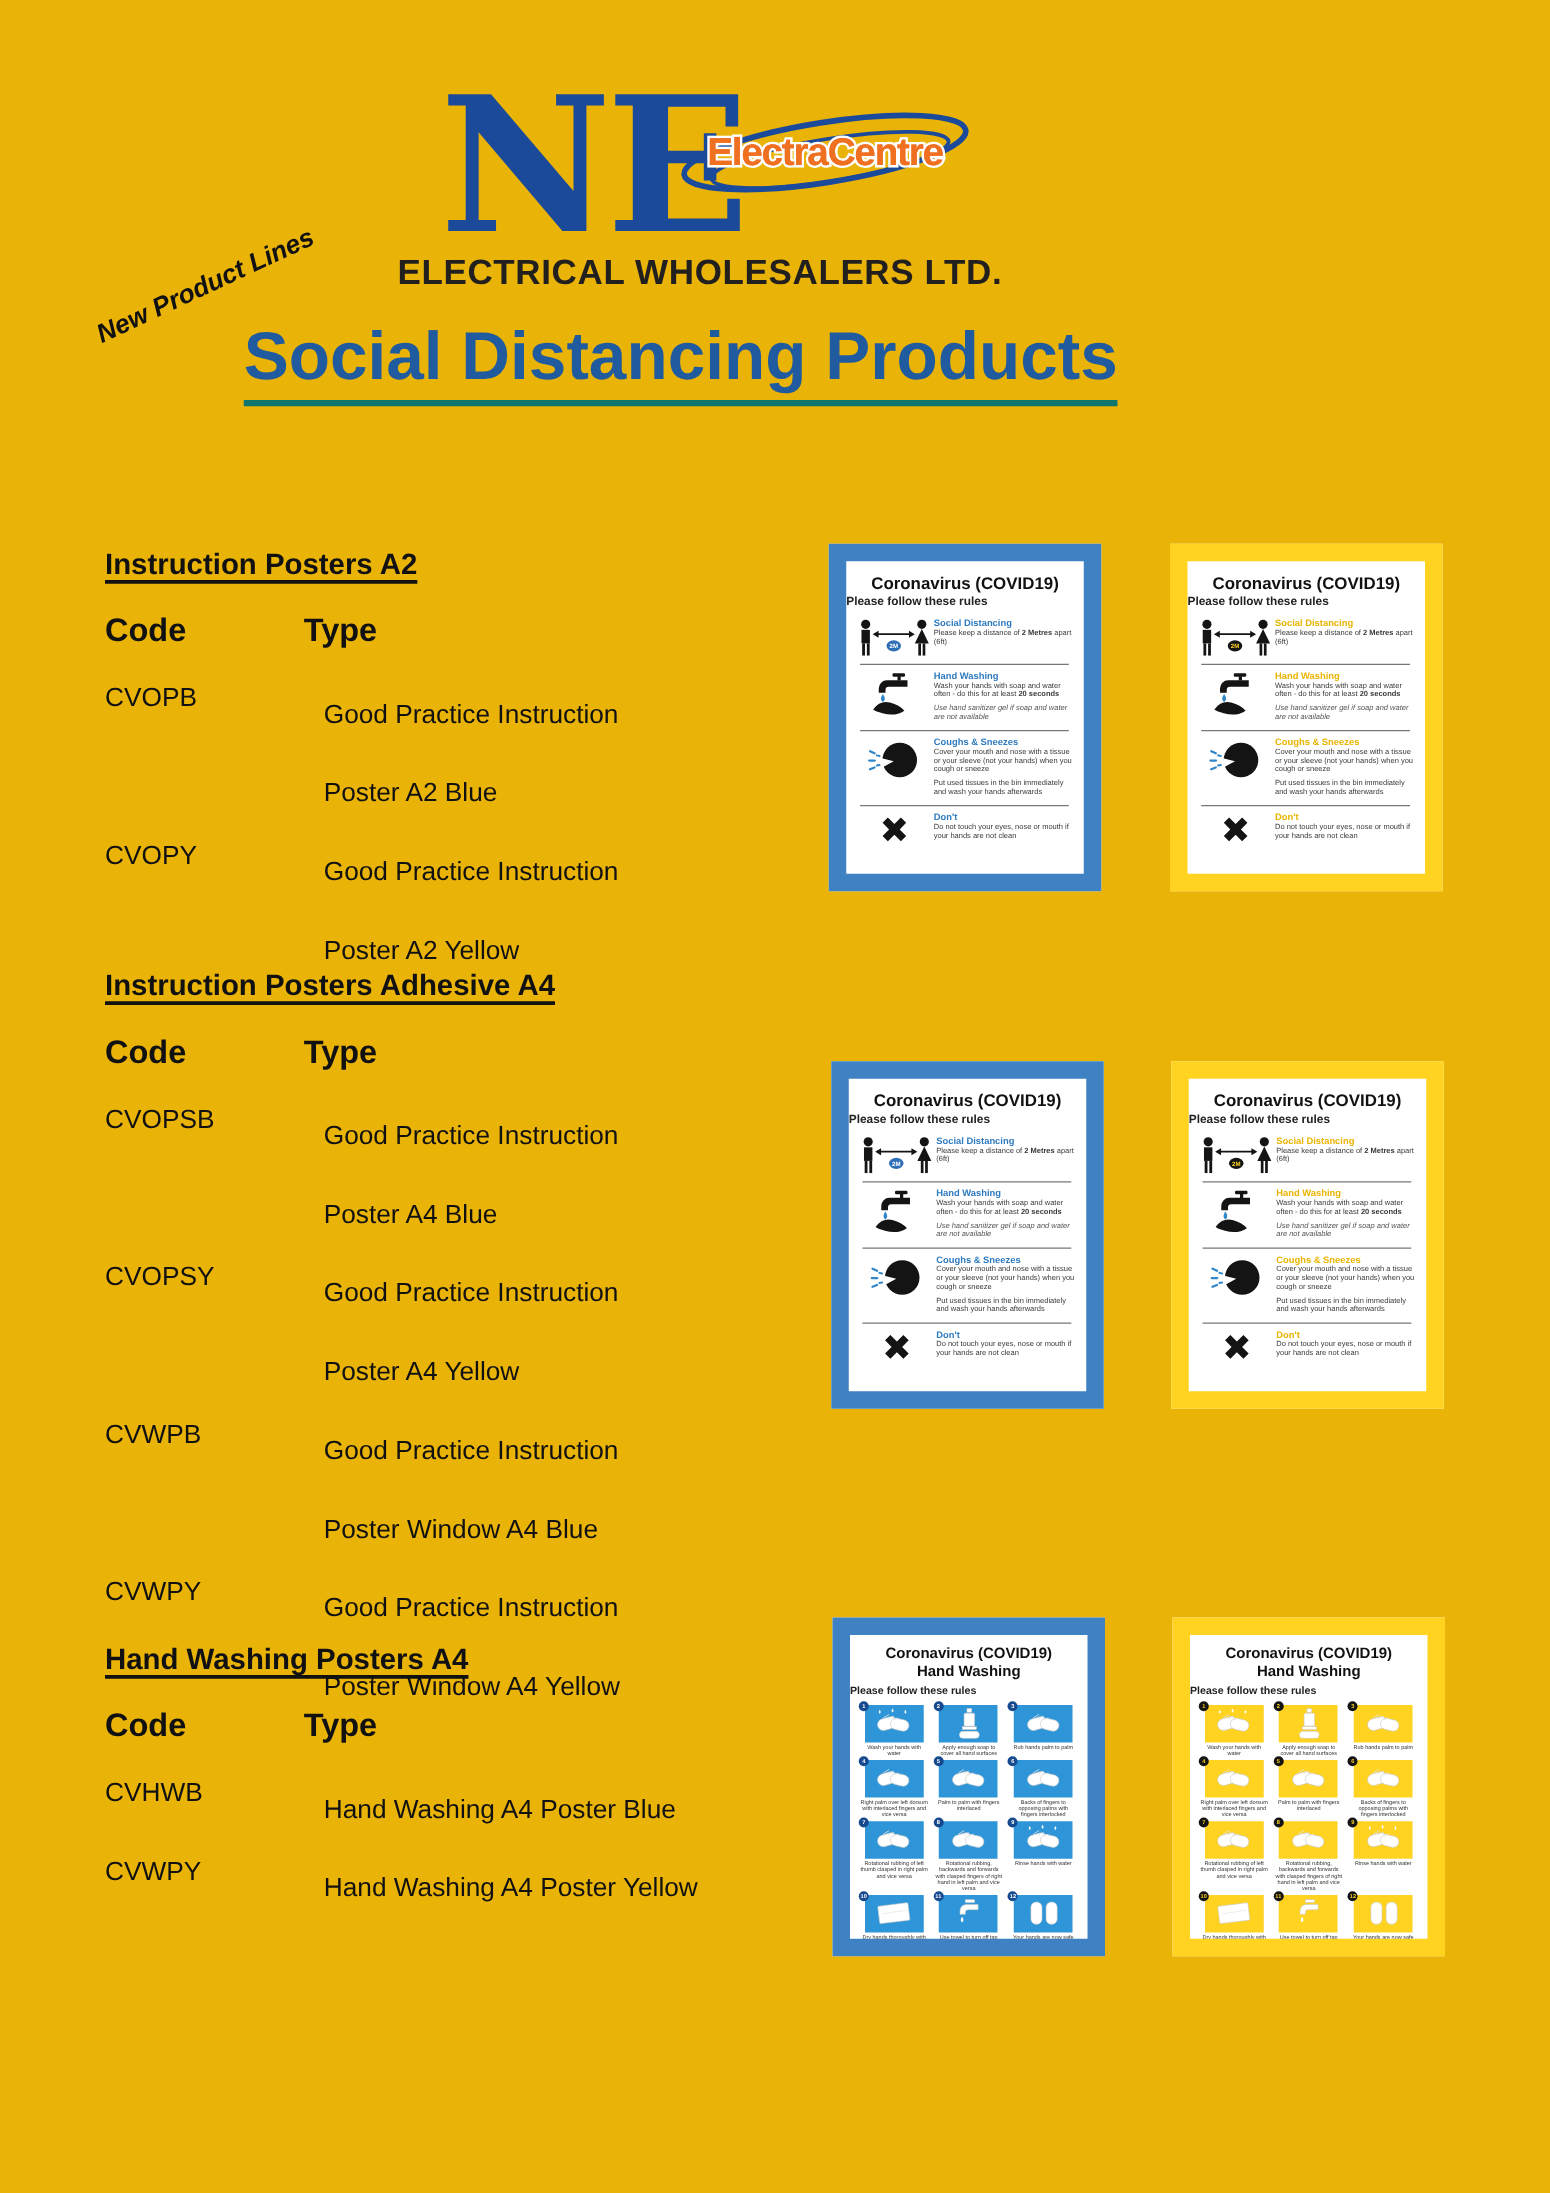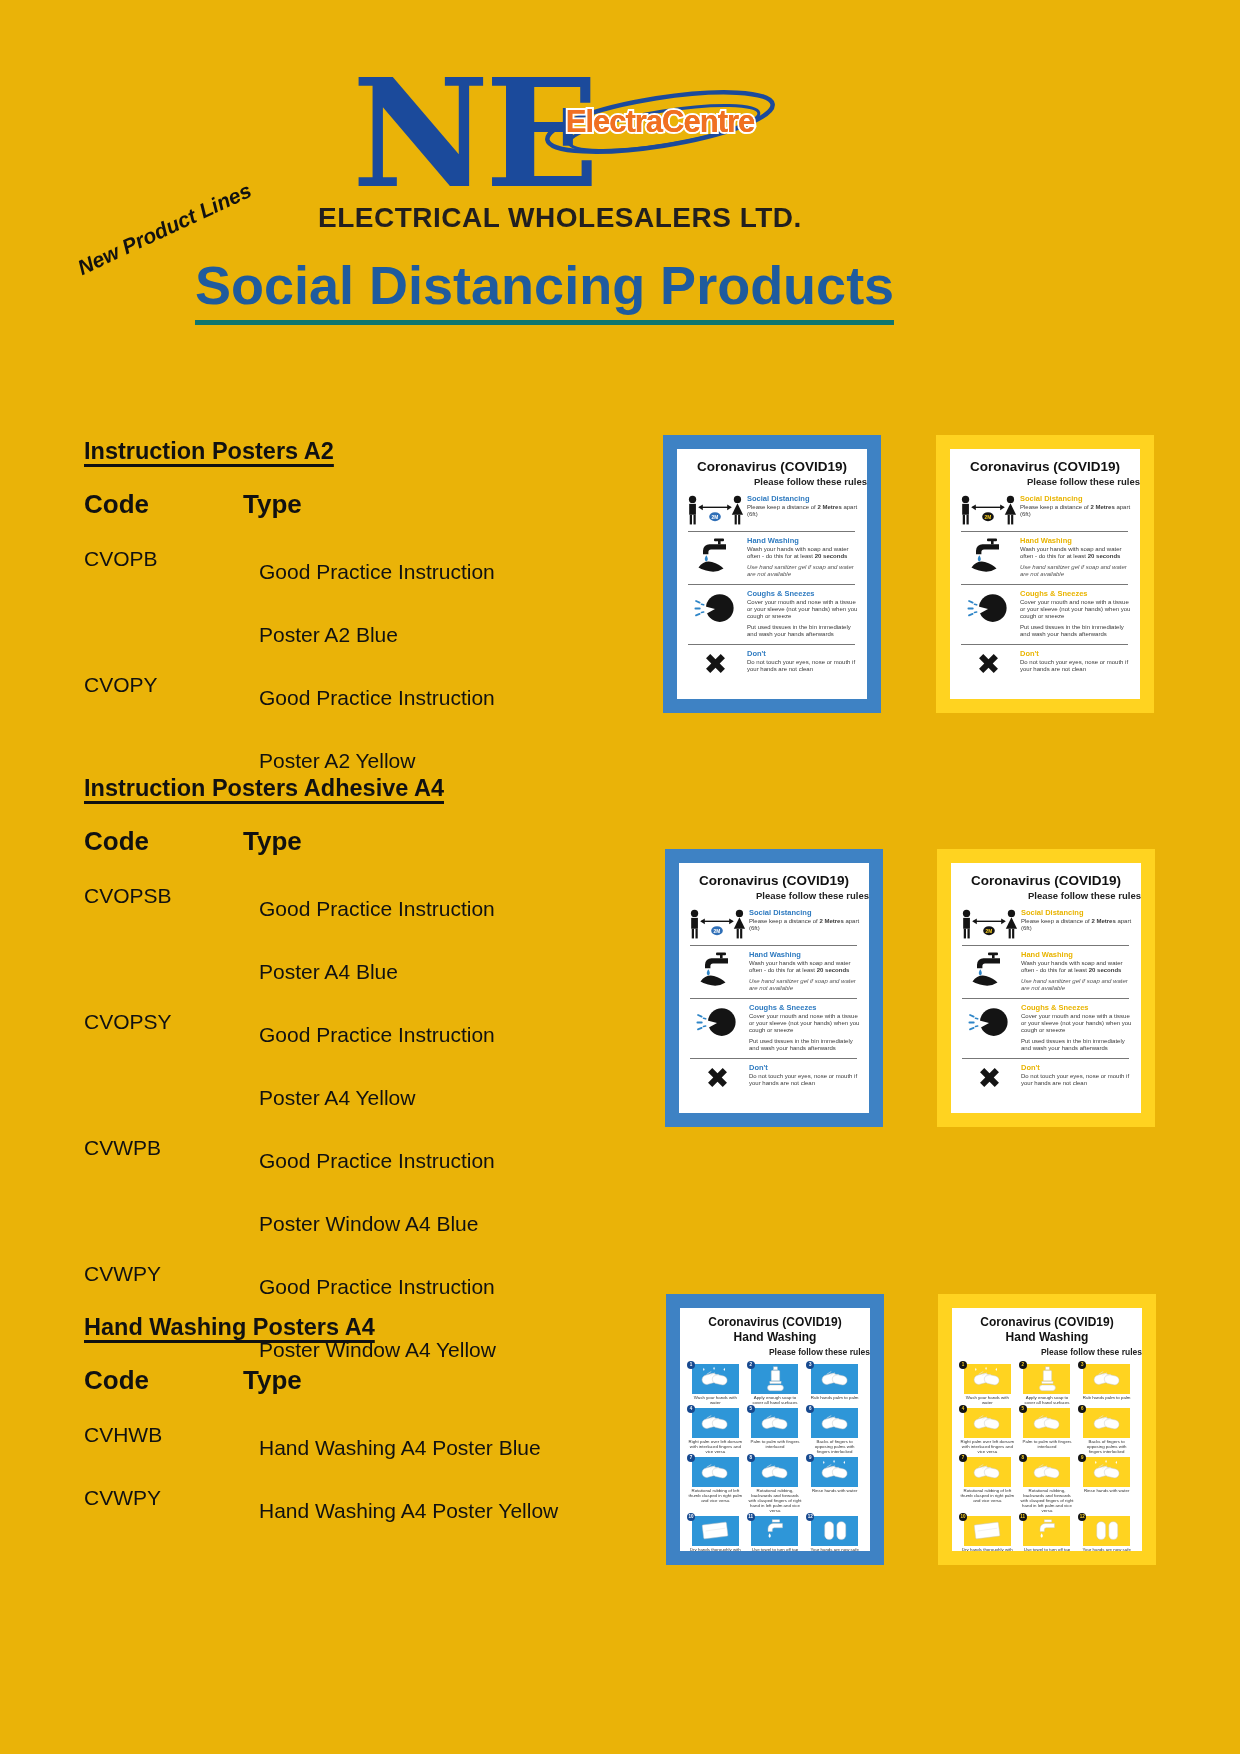--- a/index.html
+++ b/index.html
@@ -38,21 +38,21 @@
   
   .poster{box-sizing:border-box;width:218px;background:#fff;border:14px solid var(--frame);}
   .poster.instr{height:278px;} .poster.hand{height:271px;}
   .v-blue  {--frame:#3e82c4;--head:#2f7bc0;--badge:#2f6fb7;--badgeText:#ffffff;
             --box:#2e96d8;--num:#17498f;--numText:#ffffff;}
   .v-yellow{--frame:#ffd320;--head:#e9b400;--badge:#141414;--badgeText:#ffd320;
             --box:#ffd320;--num:#141414;--numText:#ffd320;}
   .p-card{width:100%;height:100%;overflow:hidden;}
   .p-title{text-align:center;font-weight:bold;font-size:13.5px;line-height:15px;margin-top:10px;color:#111;}
   .p-title2{text-align:center;font-weight:bold;font-size:13.5px;line-height:15px;color:#111;}
-  .p-sub{text-align:right;font-weight:bold;font-size:9.5px;line-height:11px;margin-top:2px;color:#222;}
+  .p-sub{text-align:left;font-weight:bold;font-size:9.5px;line-height:11px;margin-top:2px;color:#222;}
   .p-rules{padding:5px 8px 0 9px;}
   .p-rule{display:flex;align-items:flex-start;}
   .p-icon{width:58px;flex:0 0 58px;display:flex;justify-content:center;align-items:center;padding-top:3px;}
   .p-text{flex:1;padding-left:3px;}
   .p-head{font-size:7.5px;line-height:9px;font-weight:bold;color:var(--head);margin:2px 0 1px;}
   .p-text p{margin:0 0 4px;font-size:6px;line-height:7px;color:#3a3a3a;}
   .p-text p.it{font-style:italic;color:#555;}
   .p-hr{height:1px;background:#777;margin:2px 4px 2px 2px;}
 
   

